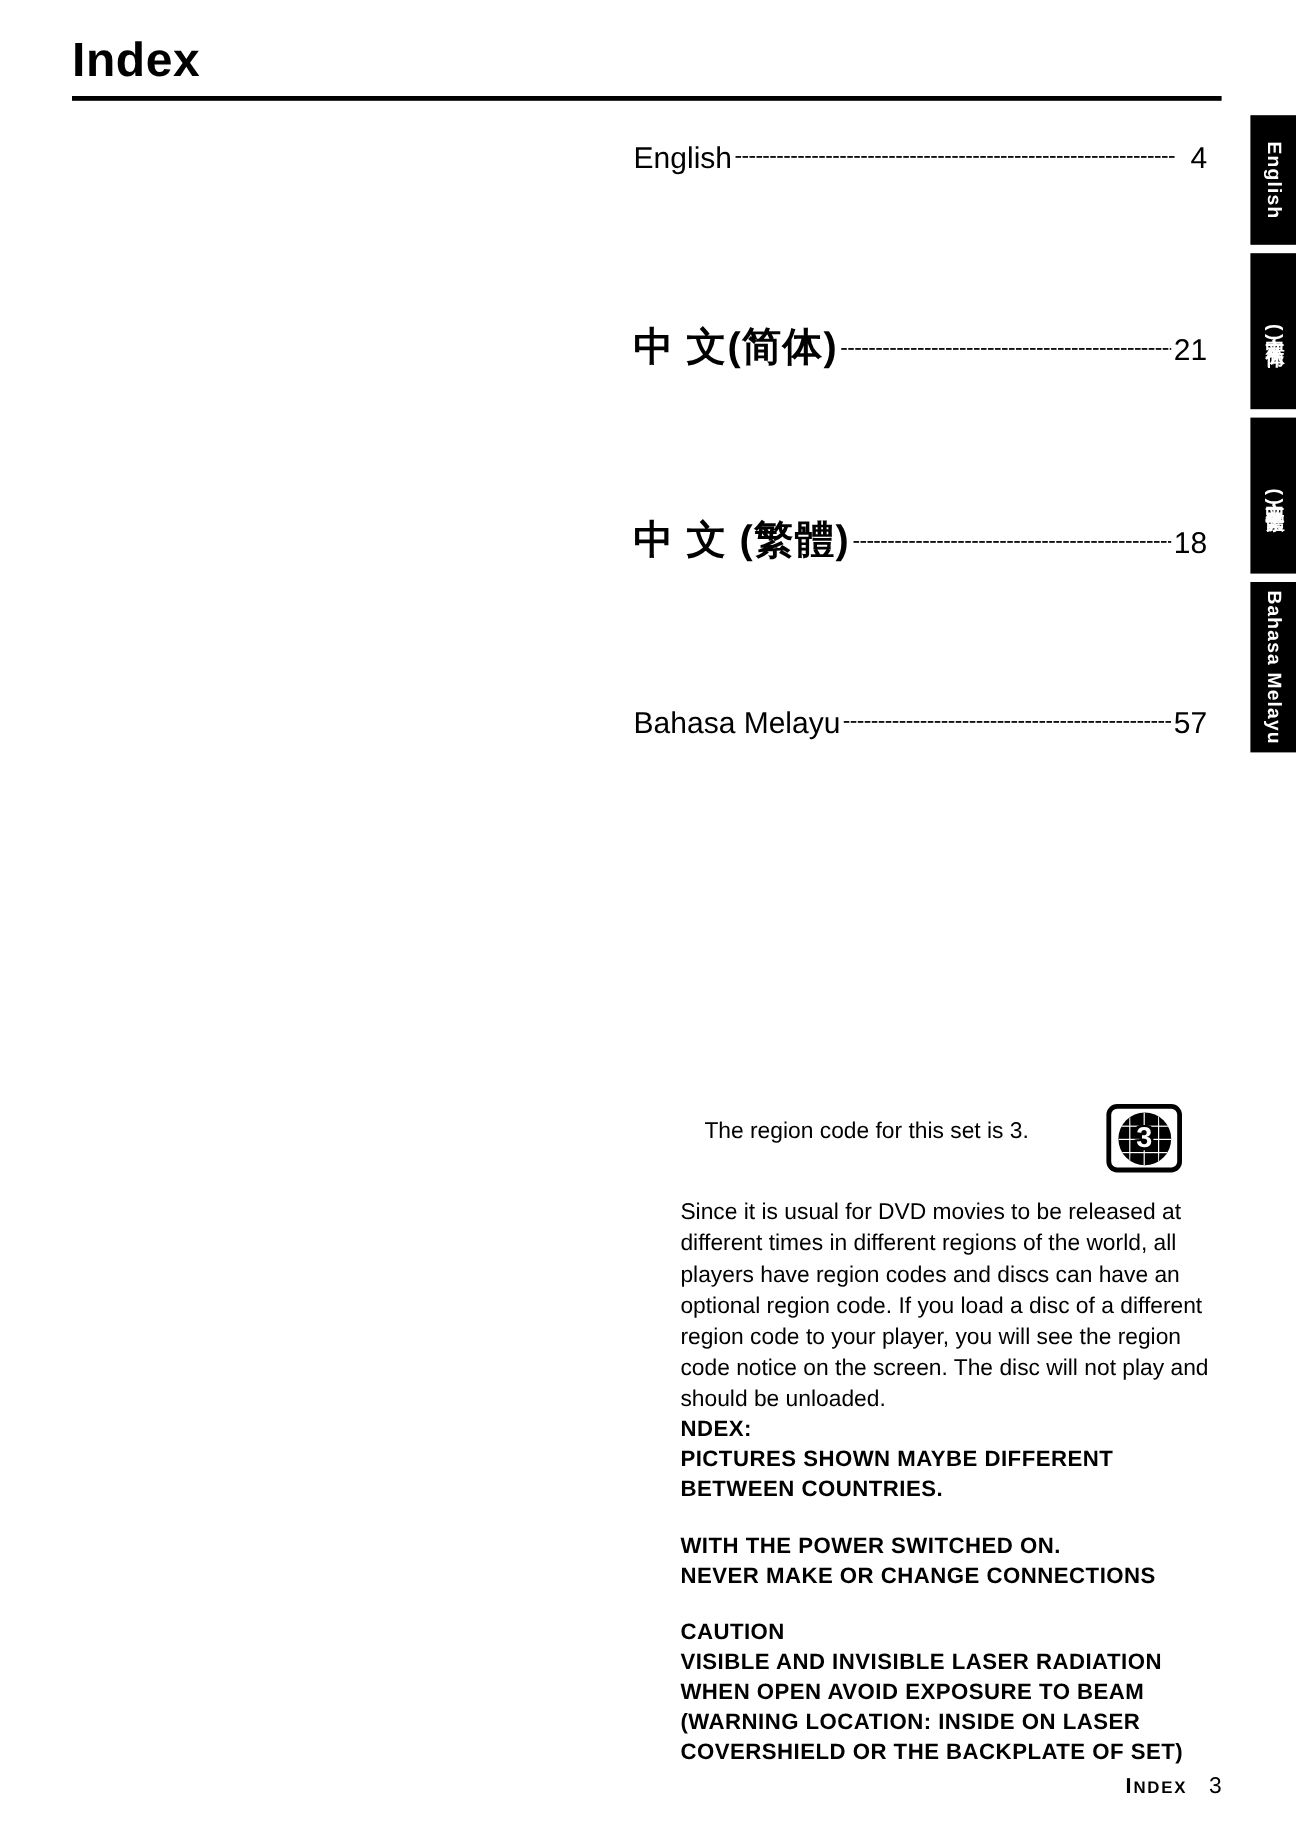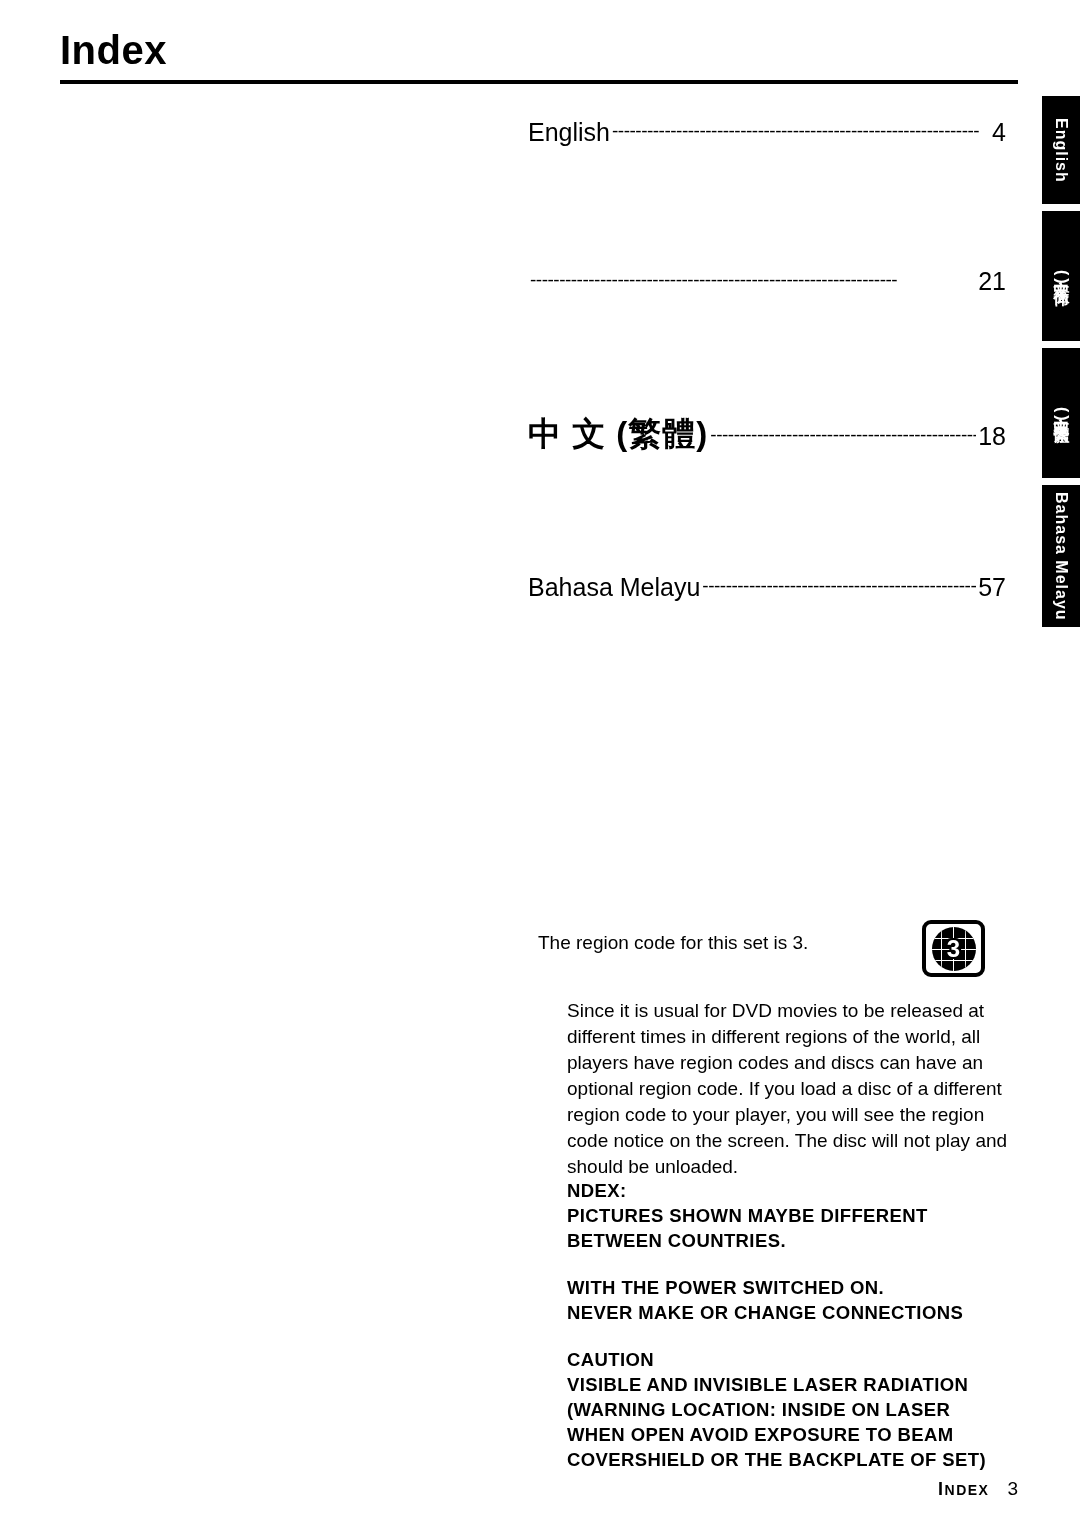--- a/index.html
+++ b/index.html
@@ -114,21 +114,21 @@
   .row-tw { margin-bottom: 116px; }
   .row-tw .lang { font-size: 33px; font-weight: bold; letter-spacing: 1px; }
   .row-tw .pg { font-size: 25px; }
 
   .row-my .lang { font-size: 25px; }
   .row-my .pg { font-size: 25px; }
 
   
   .region-line {
     position: absolute;
-    left: 538px;
+    left: 587px;
     top: 932px;
     font-size: 19px;
     color: #000;
   }
   .region-badge {
     position: absolute;
     left: 922px;
     top: 920px;
     width: 63px;
     height: 57px;
@@ -249,20 +249,21 @@
 
   <div class="toc">
 
     <div class="toc-row row-en">
       <span class="lang">English</span>
       <span class="dots">---------------------------------------------------------------</span>
       <span class="pg">4</span>
     </div>
 
     <div class="toc-row row-cn">
+      <span class="lang">中 文(简体)</span>
       <span class="dots">---------------------------------------------------------------</span>
       <span class="pg">21</span>
     </div>
 
     <div class="toc-row row-tw">
       <span class="lang">中 文 (繁體)</span>
       <span class="dots">---------------------------------------------------------------</span>
       <span class="pg">18</span>
     </div>
 
@@ -299,22 +300,22 @@
     </div>
 
     <div class="notice-block">
       <div>WITH THE POWER SWITCHED ON.</div>
       <div>NEVER MAKE OR CHANGE CONNECTIONS</div>
     </div>
 
     <div class="notice-block">
       <div>CAUTION</div>
       <div>VISIBLE AND INVISIBLE LASER RADIATION</div>
+      <div>WHEN OPEN AVOID EXPOSURE TO BEAM</div>
       <div>(WARNING LOCATION: INSIDE ON LASER</div>
-      <div>WHEN OPEN AVOID EXPOSURE TO BEAM</div>
       <div>COVERSHIELD OR THE BACKPLATE OF SET)</div>
     </div>
 
   </div>
 
   <div class="footer">
     <div class="word"><span>I</span><span class="small">NDEX</span></div>
     <div class="num">3</div>
   </div>
 

